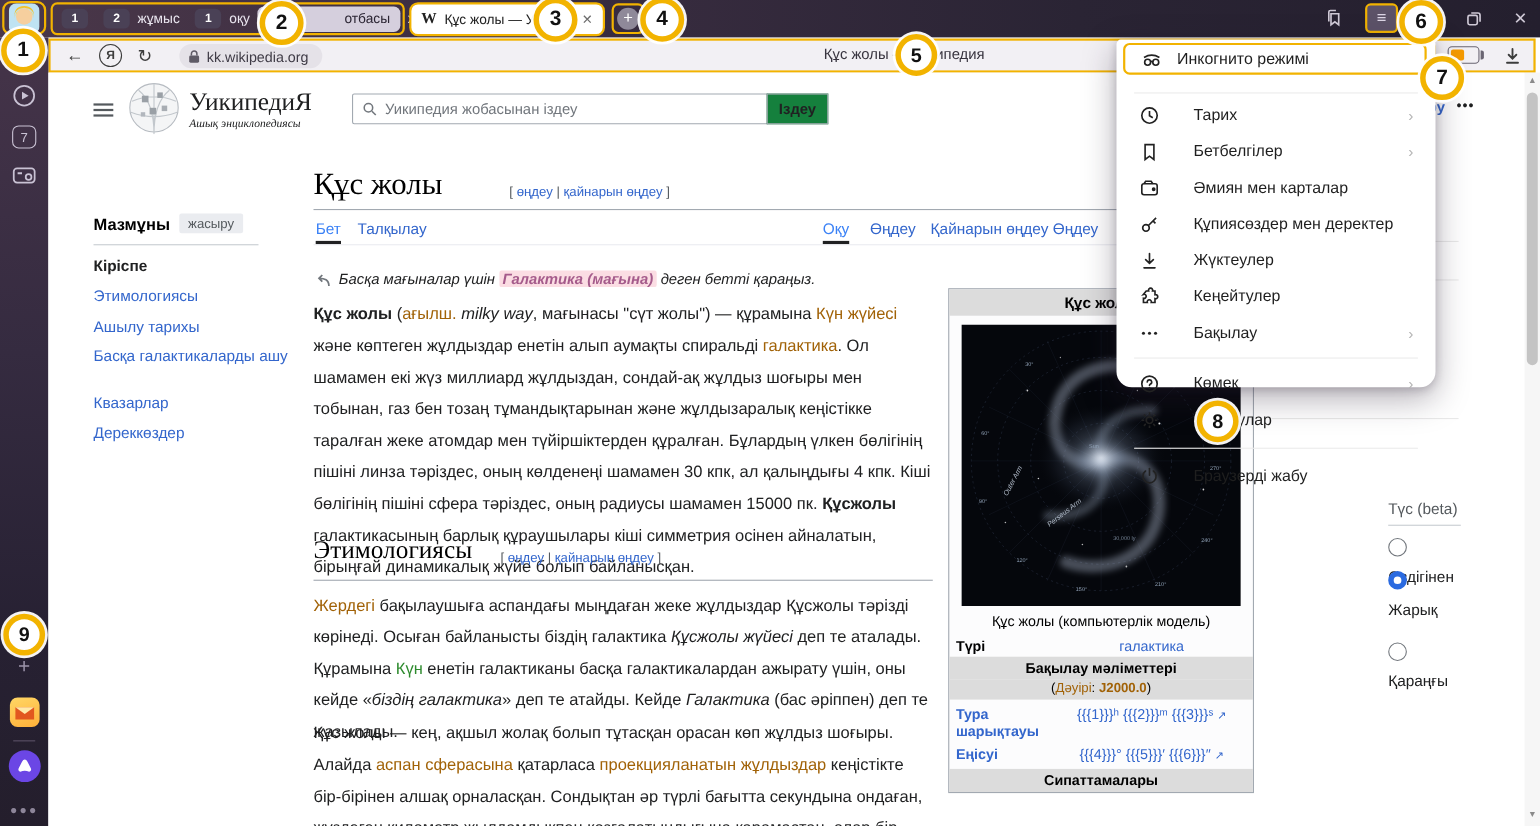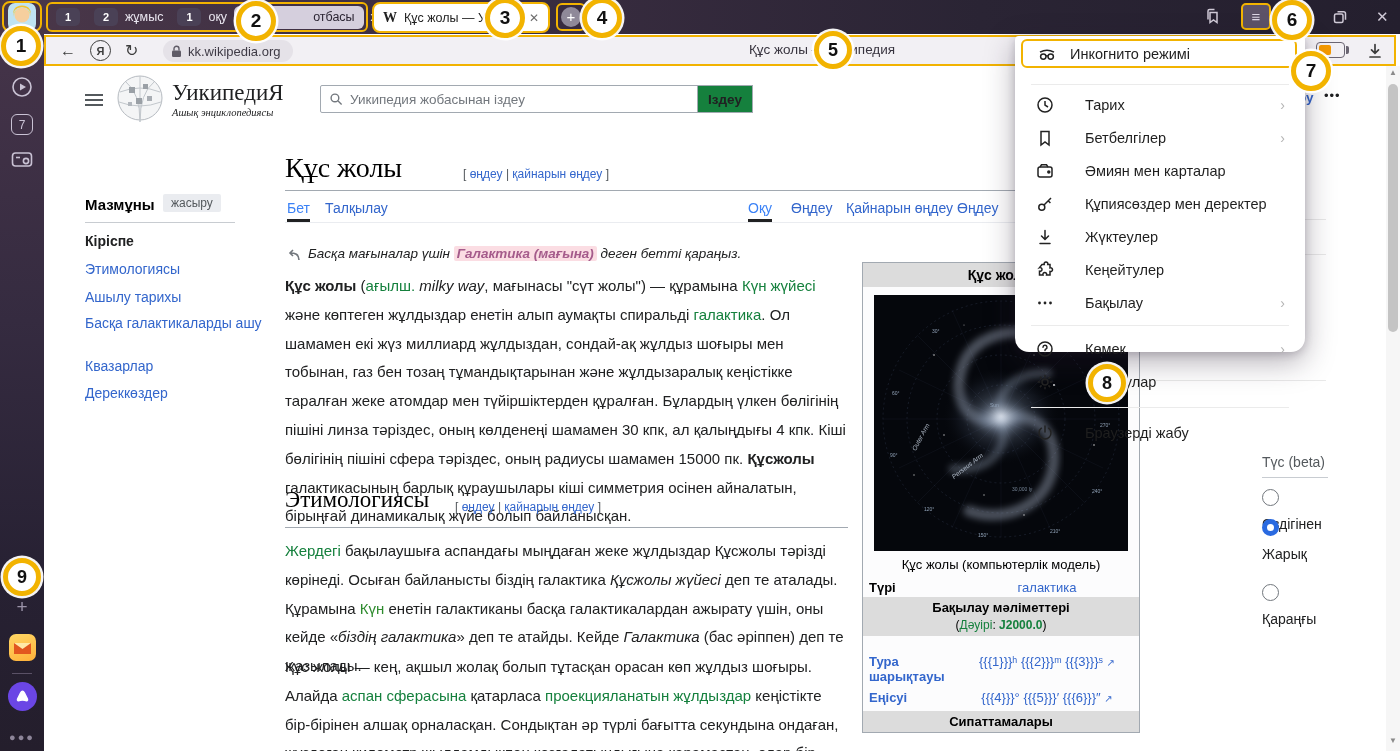--- a/index.html
+++ b/index.html
@@ -83,21 +83,21 @@
   .editlnks .e{color:#3366cc;}
   #title-rule{left:285px;top:190px;width:855px;height:1px;background:#a2a9b1;}
   .ptab{font-size:14px;}
   .ptab-on{color:#3b82f6;border-bottom:3px solid #202122;padding-bottom:3px;}
   .ptab-lnk{color:#3366cc;}
   #tabs-rule{left:285px;top:222px;width:855px;height:1px;background:#eaecf0;}
   #hatnote{left:285px;top:246px;width:560px;font-size:13.5px;color:#202122;display:flex;gap:7px;align-items:flex-start;}
   .para{left:285px;width:563px;font-size:15px;line-height:28.8px;color:#202122;text-align:left;}
   .seg-b{font-weight:bold;}
   .seg-i{font-style:italic;}
-  .seg-a{color:#15803d;}
+  .seg-a{color:#a16207;}
   .seg-g{color:#2e8b2e;}
   .seg-hl{color:#a55b8b;font-style:italic;font-weight:bold;background:#fbdde3;padding:0 3px;border-radius:2px;}
   #h2-etym{left:285px;top:487px;font-family:"Liberation Serif",serif;font-size:23px;color:#000;}
   #h2-rule{left:285px;top:527px;width:563px;height:1px;background:#a2a9b1;}
   
   #infobox{left:862px;top:262px;width:278px;border:1px solid #a2a9b1;background:#fcfcfd;box-sizing:border-box;font-size:13px;}
   #ib-head{height:24px;background:#dcdcdc;display:flex;align-items:center;justify-content:center;font-weight:bold;font-size:14px;}
   #galaxy{display:block;margin:8px auto 0 auto;}
   #ib-caption{text-align:center;padding:6px 4px;font-size:13px;}
   .ib-row{display:flex;padding:2px 6px;}
@@ -398,21 +398,21 @@
         <text x="226" y="132">270°</text>
       </g>
     </svg>
     <div id="ib-caption">Құс жолы (компьютерлік модель)</div>
     <div class="ib-row">
       <span class="ib-label">Түрі</span>
       <span class="ib-val">галактика</span>
     </div>
     <div class="ib-sec">Бақылау мәліметтері</div>
     <div class="ib-epoch"><span>(</span><span class="seg-a">Дәуірі</span><span>: </span><span class="seg-a seg-b">J2000.0</span><span>)</span></div>
-    <div class="ib-row" style="padding-top:18px;">
+    <div class="ib-row" style="padding-top:6px;">
       <span class="ib-label blue">Тура шарықтауы</span>
       <span class="ib-val">
         <span>{{{1}}}ʰ {{{2}}}ᵐ {{{3}}}ˢ</span> <span class="ext">↗</span>
       </span>
     </div>
     <div class="ib-row" style="padding-top:4px;">
       <span class="ib-label blue">Еңісуі</span>
       <span class="ib-val">
         <span>{{{4}}}° {{{5}}}′ {{{6}}}″</span> <span class="ext">↗</span>
       </span>

